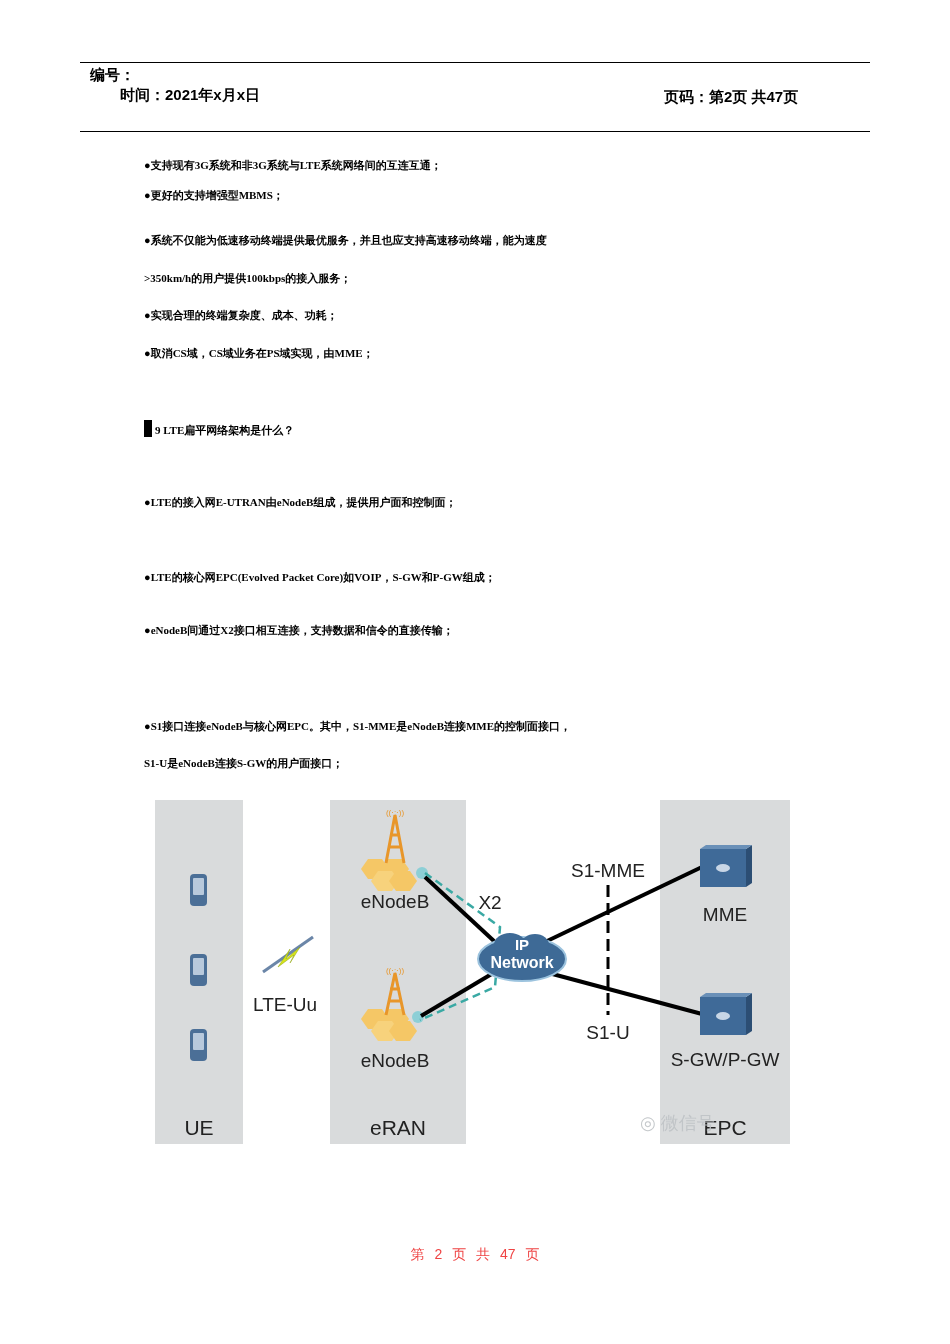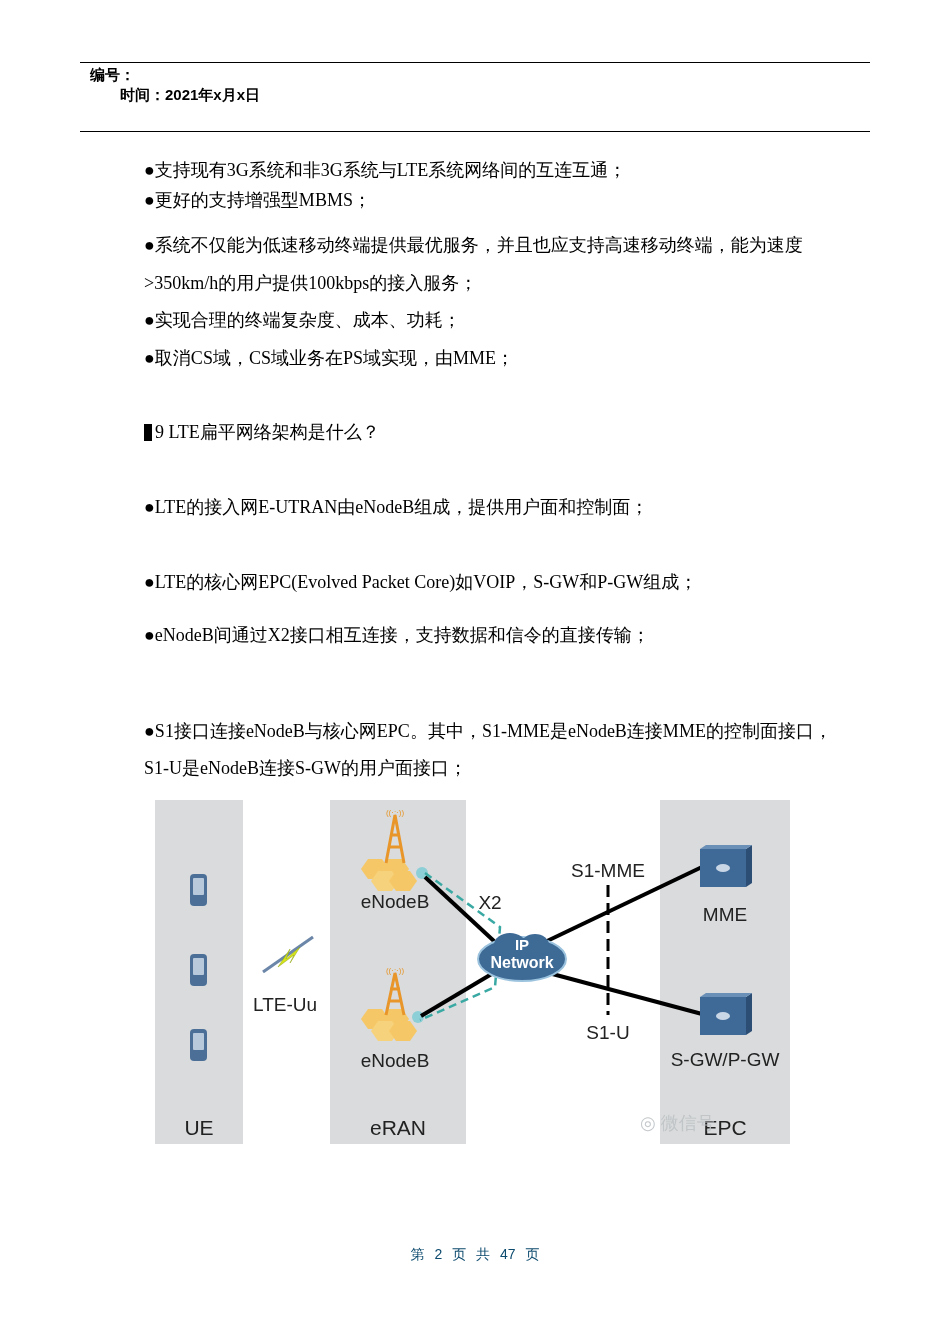--- a/index.html
+++ b/index.html
@@ -3,33 +3,34 @@
 <meta charset="utf-8">
 <style>
   html, body { margin:0; padding:0; background:#ffffff; }
   body { width:950px; height:1344px; position:relative; overflow:hidden; font-family:"Liberation Serif","DejaVu Serif",serif; color:#000; }
   .hdr { position:absolute; left:80px; top:62px; width:790px; height:68px; border-top:1px solid #000; border-bottom:1px solid #000;font-weight:bold; }
   .hdr .col1 { position:absolute; left:0; top:0; width:200px; height:68px; font-family:"Liberation Sans","DejaVu Sans",sans-serif; font-size:15px; }
   .hdr .col1 .l1 { position:absolute; left:10px; top:3px; }
   .hdr .col1 .l2 { position:absolute; left:10px; top:23px;margin-left:30px; }
   .hdr .col2 { position:absolute; left:200px; top:0; width:374px; height:68px; border-left:1px solid #555; border-right:1px solid #555; display:flex; align-items:center; justify-content:center; color:#e8141b; font-size:22px; font-family:"DejaVu Sans",sans-serif; }
   .hdr .col3 { position:absolute; left:584px; top:0; height:68px; display:flex; align-items:center; font-size:15px; font-family:"Liberation Sans","DejaVu Sans",sans-serif; }
-  .p { position:absolute; left:144px; font-size:18px; white-space:nowrap; }
+  .p { position:absolute; left:144px; font-size:11px; white-space:nowrap;font-weight:bold; }
   .heading-bar { display:inline-block; width:8px; height:17px; background:#000; vertical-align:-3px; margin-right:3px; }
   .diagram { position:absolute; left:150px; top:797px; width:645px; height:350px; }
-  .footer { position:absolute; left:0; width:950px; top:1246px; text-align:center; font-size:14px; font-family:"Liberation Sans","DejaVu Sans",sans-serif; color:#0c4a6e; word-spacing:6px; }
+  .footer { position:absolute; left:0; width:950px; top:1246px; text-align:center; font-size:14px; font-family:"Liberation Sans","DejaVu Sans",sans-serif; color:#ef4444; word-spacing:6px; }
 </style>
 </head>
 <body>
 
 <div class="hdr">
   <div class="col1">
     <div class="l1">编号：</div>
     <div class="l2">时间：2021年x月x日</div>
   </div>
+  <div class="col3">页码：第2页  共47页</div>
 </div>
 
 <div class="p" style="top:158px">●支持现有3G系统和非3G系统与LTE系统网络间的互连互通；</div>
 <div class="p" style="top:188px">●更好的支持增强型MBMS；</div>
 <div class="p" style="top:233px">●系统不仅能为低速移动终端提供最优服务，并且也应支持高速移动终端，能为速度</div>
 <div class="p" style="top:271px">&gt;350km/h的用户提供100kbps的接入服务；</div>
 <div class="p" style="top:308px">●实现合理的终端复杂度、成本、功耗；</div>
 <div class="p" style="top:346px">●取消CS域，CS域业务在PS域实现，由MME；</div>
 
 <div class="p" style="top:420px">

